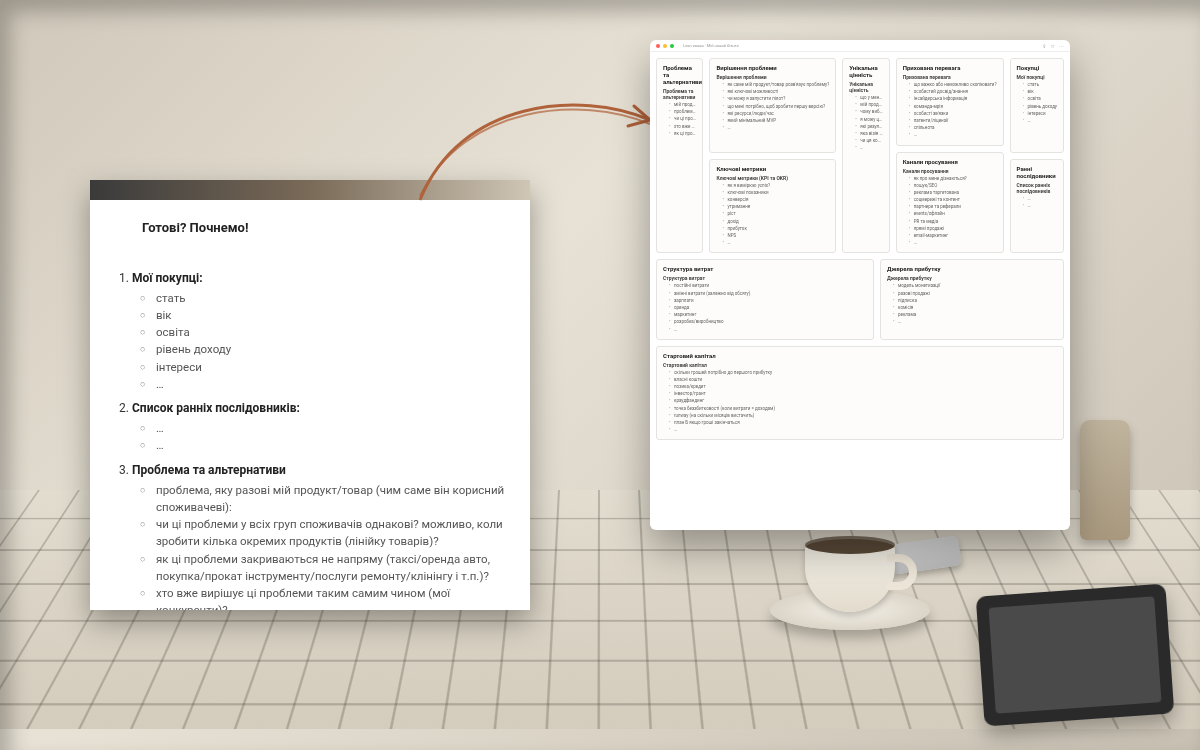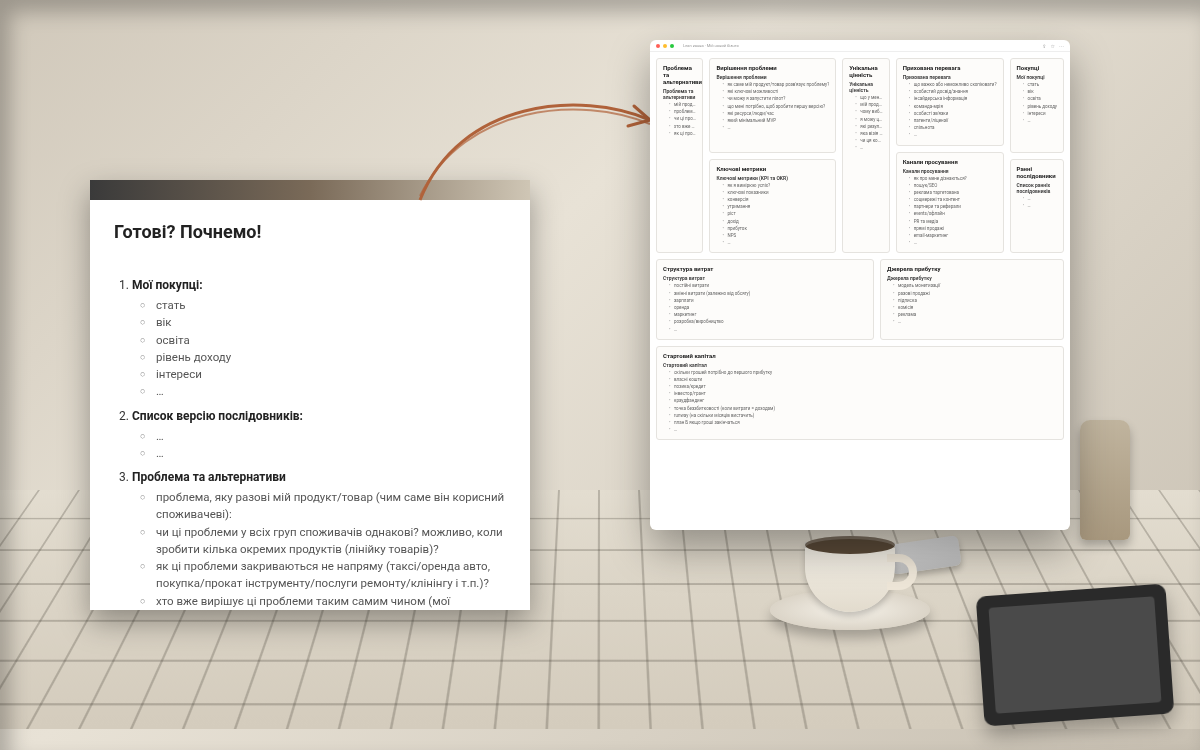--- a/index.html
+++ b/index.html
@@ -35,21 +35,21 @@
   .vase{position:absolute;right:70px;top:420px;width:50px;height:120px;background:linear-gradient(#c0b49e,#a8987e);border-radius:10px 10px 6px 6px;box-shadow:0 6px 10px rgba(0,0,0,.25);}
 
   
   .doc {
     position:absolute; left:90px; top:180px; width:440px; height:430px;
     background:#fff; box-shadow:0 12px 28px rgba(0,0,0,.35);
     font-size:12px; color:#333; line-height:1.5;
   }
   .doc-banner{height:20px;background:linear-gradient(90deg,#3a3a3a,#7a6a58,#cfc6b5);}
   .doc-inner{padding:18px 24px 10px 24px; height:calc(100% - 20px); overflow:hidden;}
-  .doc h3{font-size:18px; font-weight:700; color:#222; margin-bottom:10px;}
+  .doc h3{font-size:13px; font-weight:700; color:#222; margin-bottom:10px;margin-left:28px;}
   .doc ol{list-style:decimal; padding-left:18px;margin-top:31px;}
   .doc ol>li{margin-bottom:6px;}
   .doc ol>li>.sec-title{font-weight:700; color:#222;}
   .doc ul{list-style:none; padding-left:14px; margin-top:3px;}
   .doc ul>li{position:relative; padding-left:10px; color:#555; font-size:11.5px;}
   .doc ul>li::before{content:"○"; position:absolute; left:-6px; color:#888; font-size:9px; top:2px;}
 
   
   .arrow{position:absolute; left:400px; top:70px; width:280px; height:140px; pointer-events:none;}
 
@@ -99,21 +99,21 @@
     <h3>Готові? Почнемо!</h3>
     <ol id="doc-list">
         <li><span class="sec-title">Мої покупці:</span><ul>
             <li>стать</li>
             <li>вік</li>
             <li>освіта</li>
             <li>рівень доходу</li>
             <li>інтереси</li>
             <li>…</li>
           </ul></li>
-        <li><span class="sec-title">Список версію послідовників:</span><ul>
+        <li><span class="sec-title">Список ранніх послідовників:</span><ul>
             <li>…</li>
             <li>…</li>
           </ul></li>
         <li><span class="sec-title">Проблема та альтернативи</span><ul>
             <li>проблема, яку разові мій продукт/товар (чим саме він корисний споживачеві):</li>
             <li>чи ці проблеми у всіх груп споживачів однакові? можливо, коли зробити кілька окремих продуктів (лінійку товарів)?</li>
             <li>як ці проблеми закриваються не напряму (таксі/оренда авто, покупка/прокат інструменту/послуги ремонту/клінінгу і т.п.)?</li>
             <li>хто вже вирішує ці проблеми таким самим чином (мої конкуренти)?</li>
           </ul></li>
       </ol>

